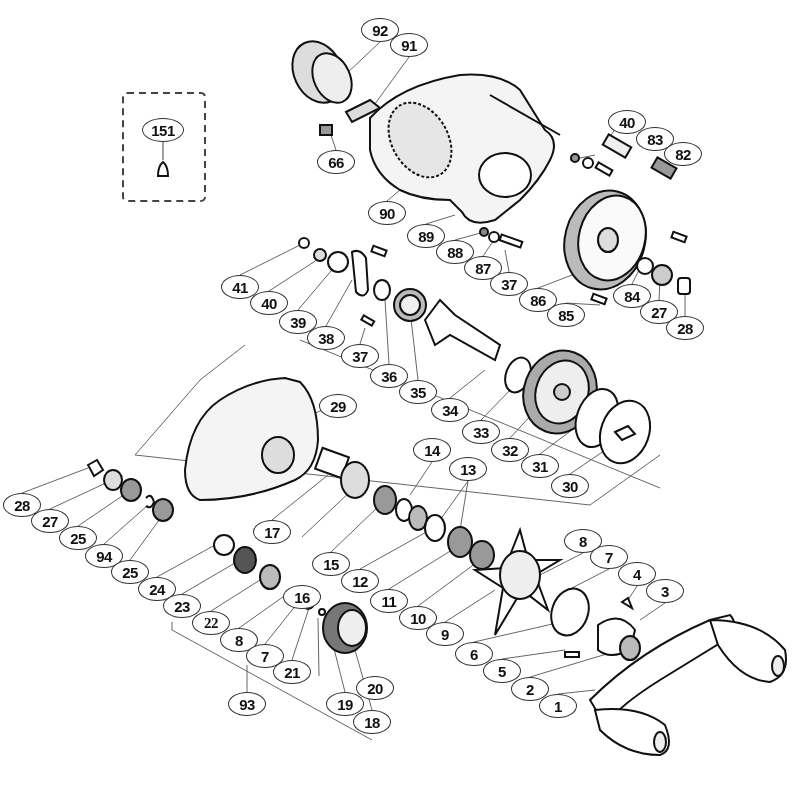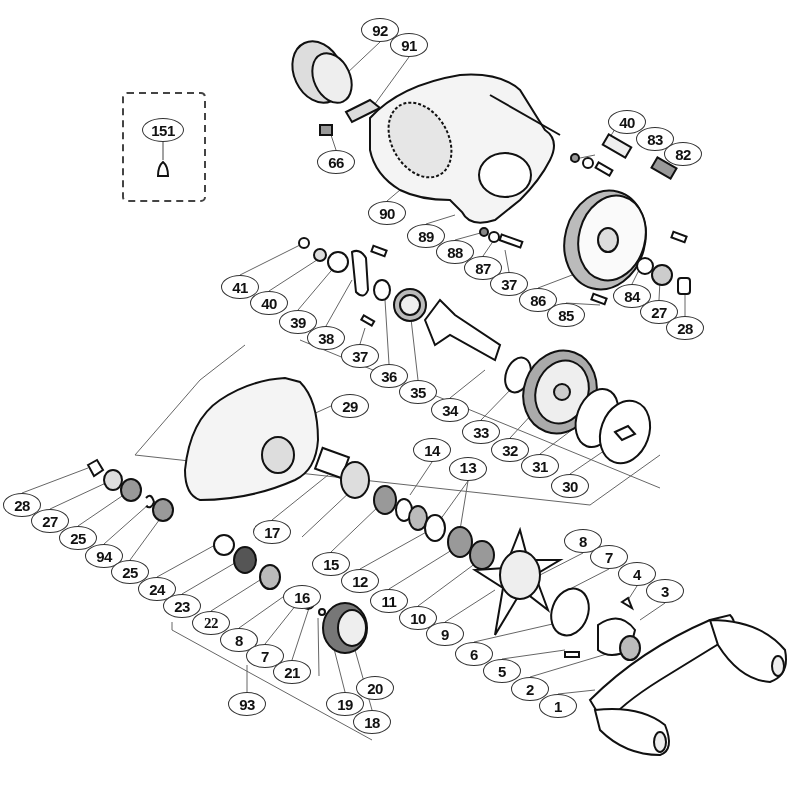--- a/index.html
+++ b/index.html
@@ -218,23 +218,23 @@
     <div class="callout" style="left: 298px; top: 322px;">39</div>
     <div class="callout" style="left: 326px; top: 338px;">38</div>
     <div class="callout" style="left: 360px; top: 356px;">37</div>
     <div class="callout" style="left: 389px; top: 376px;">36</div>
     <div class="callout" style="left: 418px; top: 392px;">35</div>
     <div class="callout" style="left: 450px; top: 410px;">34</div>
     <div class="callout" style="left: 481px; top: 432px;">33</div>
     <div class="callout" style="left: 510px; top: 450px;">32</div>
     <div class="callout" style="left: 540px; top: 466px;">31</div>
     <div class="callout" style="left: 570px; top: 486px;">30</div>
-    <div class="callout" style="left: 350px; top: 406px;">29</div>
+    <div class="callout" style="left: 338px; top: 406px;">29</div>
     <div class="callout" style="left: 432px; top: 450px;">14</div>
-    <div class="callout" style="left: 468px; top: 469px; font-family: Liberation Mono, monospace;">13</div>
+    <div class="callout" style="left: 468px; top: 469px;">13</div>
     <div class="callout" style="left: 22px; top: 505px;">28</div>
     <div class="callout" style="left: 50px; top: 521px;">27</div>
     <div class="callout" style="left: 78px; top: 538px;">25</div>
     <div class="callout" style="left: 104px; top: 556px;">94</div>
     <div class="callout" style="left: 130px; top: 572px;">25</div>
     <div class="callout" style="left: 157px; top: 589px;">24</div>
     <div class="callout" style="left: 272px; top: 532px;">17</div>
     <div class="callout" style="left: 302px; top: 549px; margin-top: 36px;">16</div>
     <div class="callout" style="left: 331px; top: 564px;">15</div>
     <div class="callout" style="left: 360px; top: 581px;">12</div>

